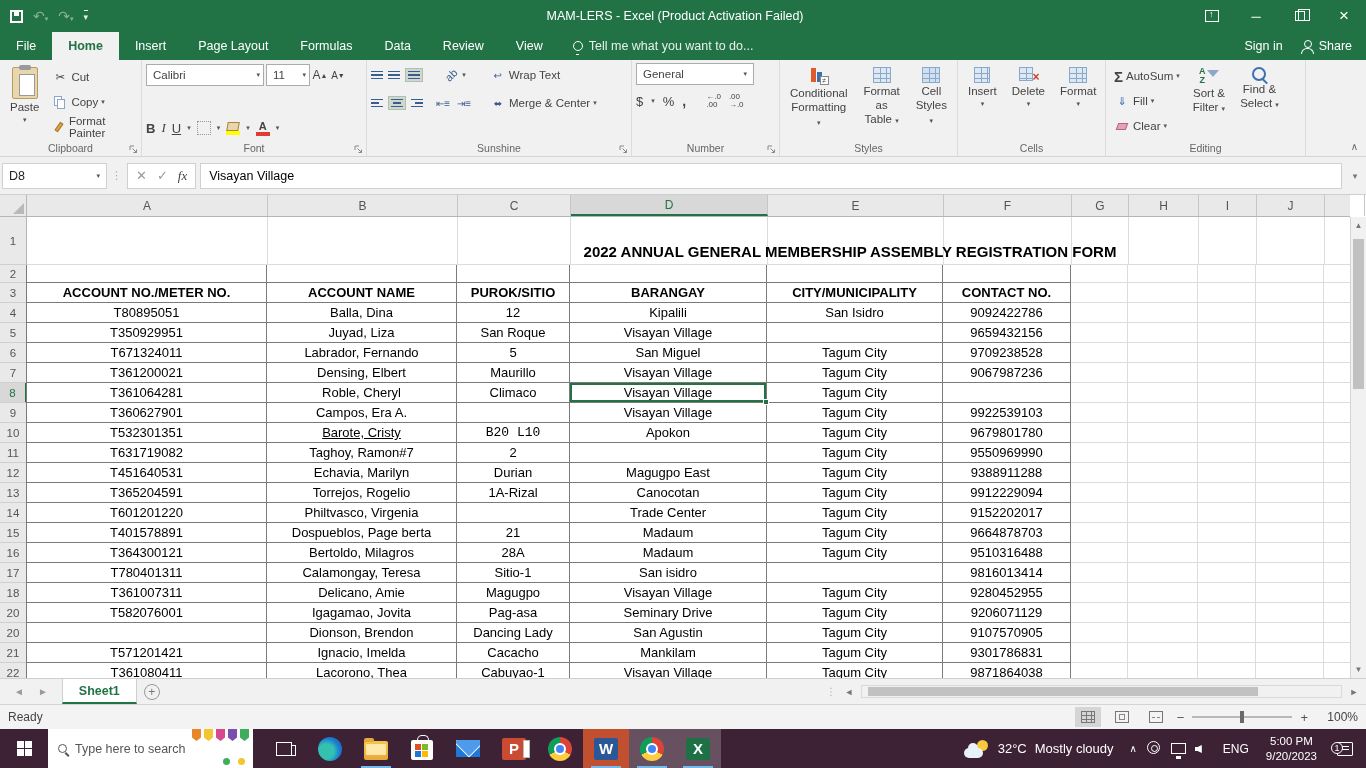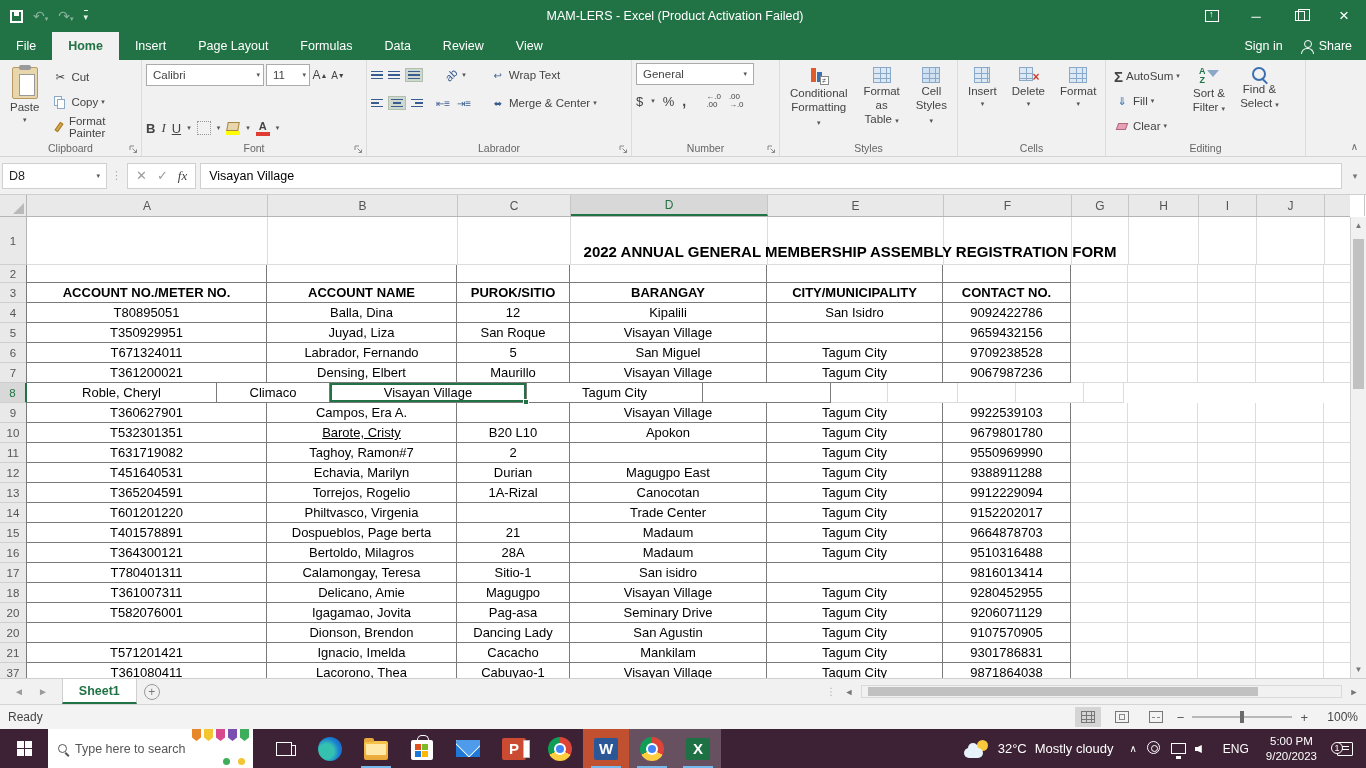--- a/index.html
+++ b/index.html
@@ -225,20 +225,24 @@
         <div class="rtab">Page Layout</div>
 
         <div class="rtab">Formulas</div>
 
         <div class="rtab">Data</div>
 
         <div class="rtab">Review</div>
 
         <div class="rtab">View</div>
       </div>
+    <div class="tellme">
+      <span class="bulb"></span>
+      <span>Tell me what you want to do...</span>
+    </div>
     <div class="tab-right">
       <span>Sign in</span>
       <span class="share-wrap">
         <span class="person-ic"></span>
         <span>Share</span>
       </span>
     </div>
   </div>
 
   <div class="ribbon">
@@ -363,21 +367,21 @@
         <span style="width:2px"></span>
         <span class="icon16" style="color:#3a5d8f;font-size:10px;">⇤≡</span>
         <span class="icon16" style="color:#3a5d8f;font-size:10px;">⇥≡</span>
         <span style="width:4px"></span>
         <div class="sbtn">
             <span class="icon16" style="color:#3a5d8f;font-size:10px;">⬌</span>
             <span>Merge &amp; Center</span>
             <span class="dd">▾</span>
           </div>
       </div>
-      <div class="glabel">Labrador</div>
+      <div class="glabel">Sunshine</div>
       <span class="launcher">
           <svg width="9" height="9">
             <path d="M1 1 H5 M1 1 V5" stroke="#888" fill="none"></path>
             <path d="M3.5 3.5 L7.5 7.5 M7.5 4.5 V7.5 H4.5" stroke="#888" fill="none"></path>
           </svg>
         </span>
     </div>
 
     <div class="rgroup" style="width:148px; flex-direction:column; gap:4px;">
       <div class="numfmt">
@@ -609,20 +613,21 @@
           <div class="cell tbl" style="width: 176px;">Tagum City</div>
           <div class="cell tbl" style="width: 128px;">9067987236</div>
           <div class="cell plain" style="width: 57px;"></div>
           <div class="cell plain" style="width: 70px;"></div>
           <div class="cell plain" style="width: 58px;"></div>
           <div class="cell plain" style="width: 68px;"></div>
           <div class="cell plain" style="width: 40px;"></div>
         </div>
         <div class="grid-row" style="height: 20px;">
           <div class="row-gutter sel">8</div>
+          <div class="cell tbl firstcol" style="width: 241px;">T361064281</div>
           <div class="cell tbl" style="width: 190px;">Roble, Cheryl</div>
           <div class="cell tbl" style="width: 113px;">Climaco</div>
           <div class="cell tbl selcell" style="width: 197px;">Visayan Village<span class="fill-handle"></span></div>
           <div class="cell tbl" style="width: 176px;">Tagum City</div>
           <div class="cell tbl" style="width: 128px;"></div>
           <div class="cell plain" style="width: 57px;"></div>
           <div class="cell plain" style="width: 70px;"></div>
           <div class="cell plain" style="width: 58px;"></div>
           <div class="cell plain" style="width: 68px;"></div>
           <div class="cell plain" style="width: 40px;"></div>
@@ -638,21 +643,21 @@
           <div class="cell plain" style="width: 57px;"></div>
           <div class="cell plain" style="width: 70px;"></div>
           <div class="cell plain" style="width: 58px;"></div>
           <div class="cell plain" style="width: 68px;"></div>
           <div class="cell plain" style="width: 40px;"></div>
         </div>
         <div class="grid-row" style="height: 20px;">
           <div class="row-gutter">10</div>
           <div class="cell tbl firstcol" style="width: 241px;">T532301351</div>
           <div class="cell tbl" style="width: 190px; text-decoration: underline;">Barote, Cristy</div>
-          <div class="cell tbl" style="width: 113px;">B20 L10</div>
+          <div class="cell tbl" style="width: 113px; font-family: Liberation Mono, monospace;">B20 L10</div>
           <div class="cell tbl" style="width: 197px;">Apokon</div>
           <div class="cell tbl" style="width: 176px;">Tagum City</div>
           <div class="cell tbl" style="width: 128px;">9679801780</div>
           <div class="cell plain" style="width: 57px;"></div>
           <div class="cell plain" style="width: 70px;"></div>
           <div class="cell plain" style="width: 58px;"></div>
           <div class="cell plain" style="width: 68px;"></div>
           <div class="cell plain" style="width: 40px;"></div>
         </div>
         <div class="grid-row" style="height: 20px;">
@@ -803,21 +808,21 @@
           <div class="cell tbl" style="width: 197px;">Mankilam</div>
           <div class="cell tbl" style="width: 176px;">Tagum City</div>
           <div class="cell tbl" style="width: 128px;">9301786831</div>
           <div class="cell plain" style="width: 57px;"></div>
           <div class="cell plain" style="width: 70px;"></div>
           <div class="cell plain" style="width: 58px;"></div>
           <div class="cell plain" style="width: 68px;"></div>
           <div class="cell plain" style="width: 40px;"></div>
         </div>
         <div class="grid-row" style="height: 20px;">
-          <div class="row-gutter">37</div>
+          <div class="row-gutter">22</div>
           <div class="cell tbl firstcol" style="width: 241px;">T361080411</div>
           <div class="cell tbl" style="width: 190px;">Lacorono, Thea</div>
           <div class="cell tbl" style="width: 113px;">Cabuyao-1</div>
           <div class="cell tbl" style="width: 197px;">Visayan Village</div>
           <div class="cell tbl" style="width: 176px;">Tagum City</div>
           <div class="cell tbl" style="width: 128px;">9871864038</div>
           <div class="cell plain" style="width: 57px;"></div>
           <div class="cell plain" style="width: 70px;"></div>
           <div class="cell plain" style="width: 58px;"></div>
           <div class="cell plain" style="width: 68px;"></div>

